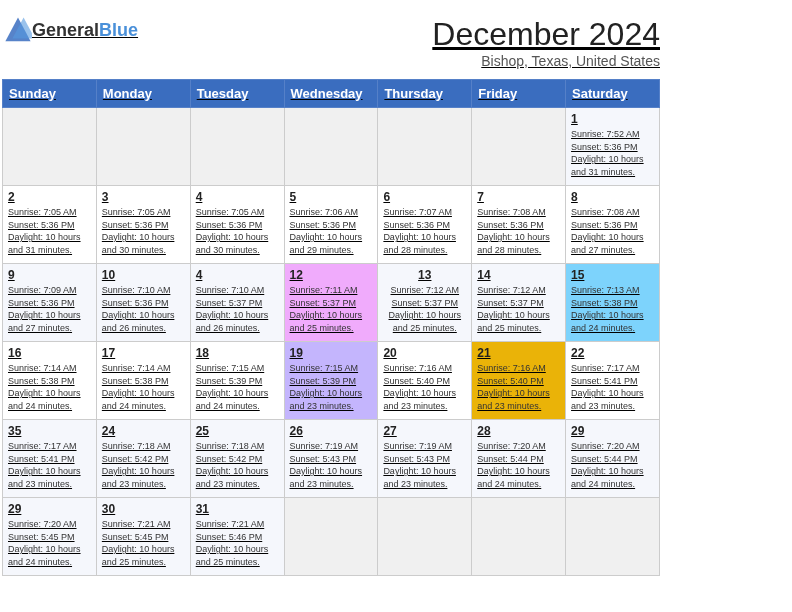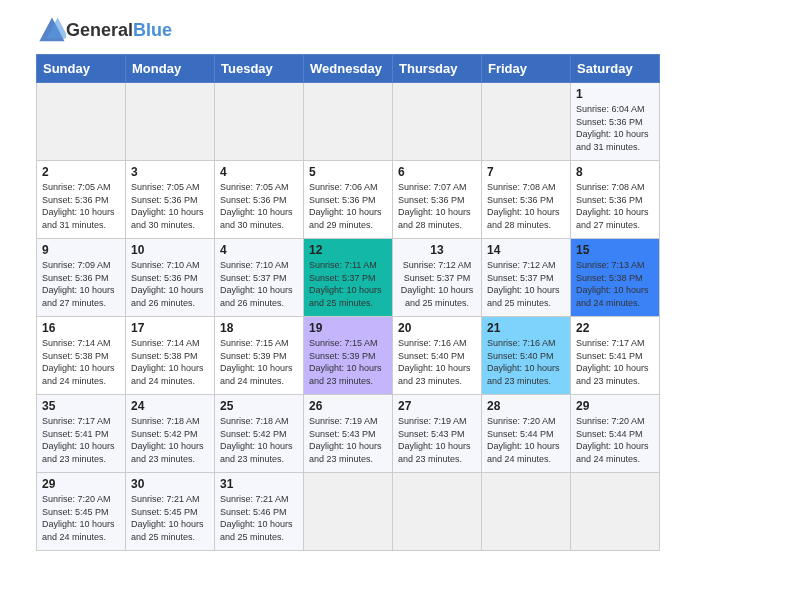--- a/index.html
+++ b/index.html
@@ -5,21 +5,22 @@
     * { box-sizing: border-box; margin: 0; padding: 0; }
     body {
       font-family: Arial, sans-serif;
       background: #fff;
       width: 792px;
       height: 612px;
       overflow: hidden;
     }
     .page {
       width: 680px;
-      padding: 16px 20px 10px 36px;
+      padding: 16px 20px 10px 2px;
+      text-decoration: underline;
     }
     .header-area {
       display: flex;
       align-items: flex-start;
       justify-content: space-between;
       margin-bottom: 10px;
     }
     .logo {
       display: flex;
       align-items: center;
@@ -96,20 +97,22 @@
         <polygon points="20,2 38,36 2,36" fill="#3a6dbf" opacity="0.85"></polygon>
         <polygon points="28,2 44,32 12,32" fill="#5599e0" opacity="0.6"></polygon>
       </svg>
       <div>
         <div>
           <span style="font-size:18px;font-weight:bold;color:#333;">General</span><span style="font-size:18px;font-weight:bold;color:#4a90d9;">Blue</span>
         </div>
       </div>
     </div>
     <div class="title-area">
+      <div class="month-title">December 2024</div>
+      <div class="location">Bishop, Texas, United States</div>
     </div>
   </div>
 
   <table>
     <thead>
       <tr>
         <th>Sunday</th>
         <th>Monday</th>
         <th>Tuesday</th>
         <th>Wednesday</th>
@@ -121,21 +124,21 @@
     <tbody id="calendar-body">
     <tr>
           <td class="empty-cell" style="background: rgb(240, 240, 240);"></td>
           <td class="empty-cell" style="background: rgb(240, 240, 240);"></td>
           <td class="empty-cell" style="background: rgb(240, 240, 240);"></td>
           <td class="empty-cell" style="background: rgb(240, 240, 240);"></td>
           <td class="empty-cell" style="background: rgb(240, 240, 240);"></td>
           <td class="empty-cell" style="background: rgb(240, 240, 240);"></td>
           <td style="background: rgb(245, 247, 252);">
             <span class="day-number">1</span>
-            <div class="day-info" style="white-space: pre-line;">Sunrise: 6:04 AM
+            <div class="day-info" style="white-space: pre-line;">Sunrise: 7:52 AM
 Sunset: 5:36 PM
 Daylight: 10 hours
 and 31 minutes.</div>
           </td>
         </tr>
         <tr>
           <td style="background: rgb(255, 255, 255);">
             <span class="day-number">2</span>
             <div class="day-info" style="white-space: pre-line;">Sunrise: 7:05 AM
 Sunset: 5:36 PM
@@ -200,42 +203,42 @@
 Daylight: 10 hours
 and 26 minutes.</div>
           </td>
           <td style="background: rgb(245, 247, 252);">
             <span class="day-number">4</span>
             <div class="day-info" style="white-space: pre-line;">Sunrise: 7:10 AM
 Sunset: 5:37 PM
 Daylight: 10 hours
 and 26 minutes.</div>
           </td>
-          <td style="background: #14b8a6; margin-top: 37px;">
+          <td style="background: #f0abfc; margin-top: 37px;">
             <span class="day-number">12</span>
             <div class="day-info" style="white-space: pre-line;">Sunrise: 7:11 AM
 Sunset: 5:37 PM
 Daylight: 10 hours
 and 25 minutes.</div>
           </td>
           <td style="background: rgb(245, 247, 252); text-align: center;">
             <span class="day-number">13</span>
             <div class="day-info" style="white-space: pre-line;">Sunrise: 7:12 AM
 Sunset: 5:37 PM
 Daylight: 10 hours
 and 25 minutes.</div>
           </td>
           <td style="background: rgb(245, 247, 252);">
             <span class="day-number">14</span>
             <div class="day-info" style="white-space: pre-line;">Sunrise: 7:12 AM
 Sunset: 5:37 PM
 Daylight: 10 hours
 and 25 minutes.</div>
           </td>
-          <td style="background: #3b82f6;">
+          <td style="background: #7dd3fc;">
             <span class="day-number">15</span>
             <div class="day-info" style="white-space: pre-line;">Sunrise: 7:13 AM
 Sunset: 5:38 PM
 Daylight: 10 hours
 and 24 minutes.</div>
           </td>
         </tr>
         <tr>
           <td style="background: rgb(255, 255, 255);">
             <span class="day-number">16</span>
@@ -265,21 +268,21 @@
 Daylight: 10 hours
 and 23 minutes.</div>
           </td>
           <td style="background: rgb(255, 255, 255);">
             <span class="day-number">20</span>
             <div class="day-info" style="white-space: pre-line;">Sunrise: 7:16 AM
 Sunset: 5:40 PM
 Daylight: 10 hours
 and 23 minutes.</div>
           </td>
-          <td style="background: #7dd3fc; margin-left: 27px;">
+          <td style="background: #eab308; margin-left: 27px;">
             <span class="day-number">21</span>
             <div class="day-info" style="white-space: pre-line;">Sunrise: 7:16 AM
 Sunset: 5:40 PM
 Daylight: 10 hours
 and 23 minutes.</div>
           </td>
           <td style="background: rgb(255, 255, 255);">
             <span class="day-number">22</span>
             <div class="day-info" style="white-space: pre-line;">Sunrise: 7:17 AM
 Sunset: 5:41 PM

